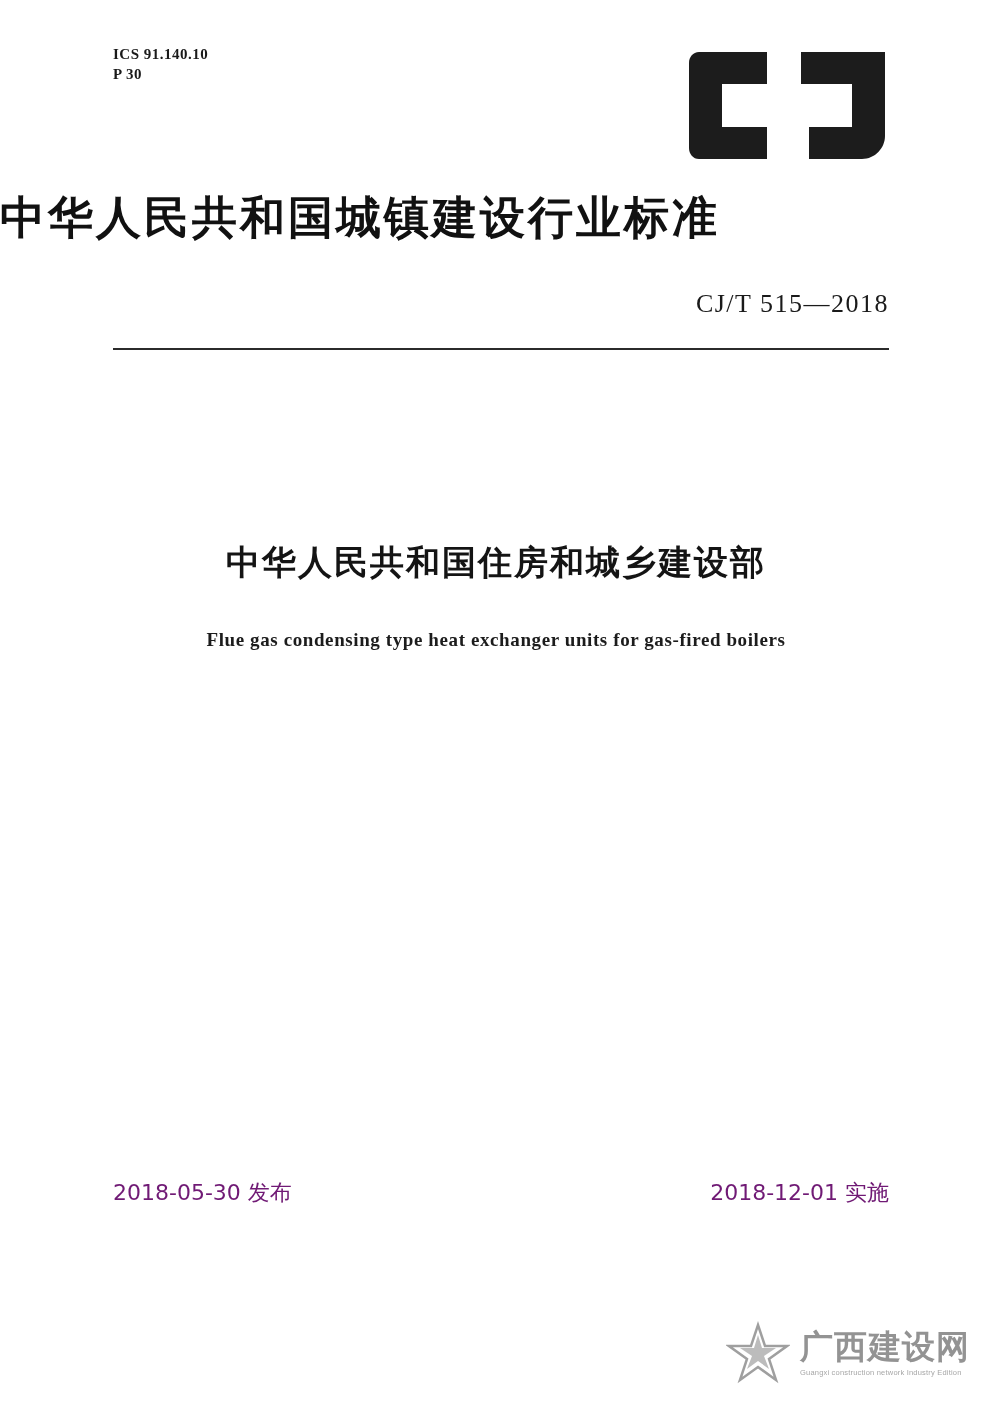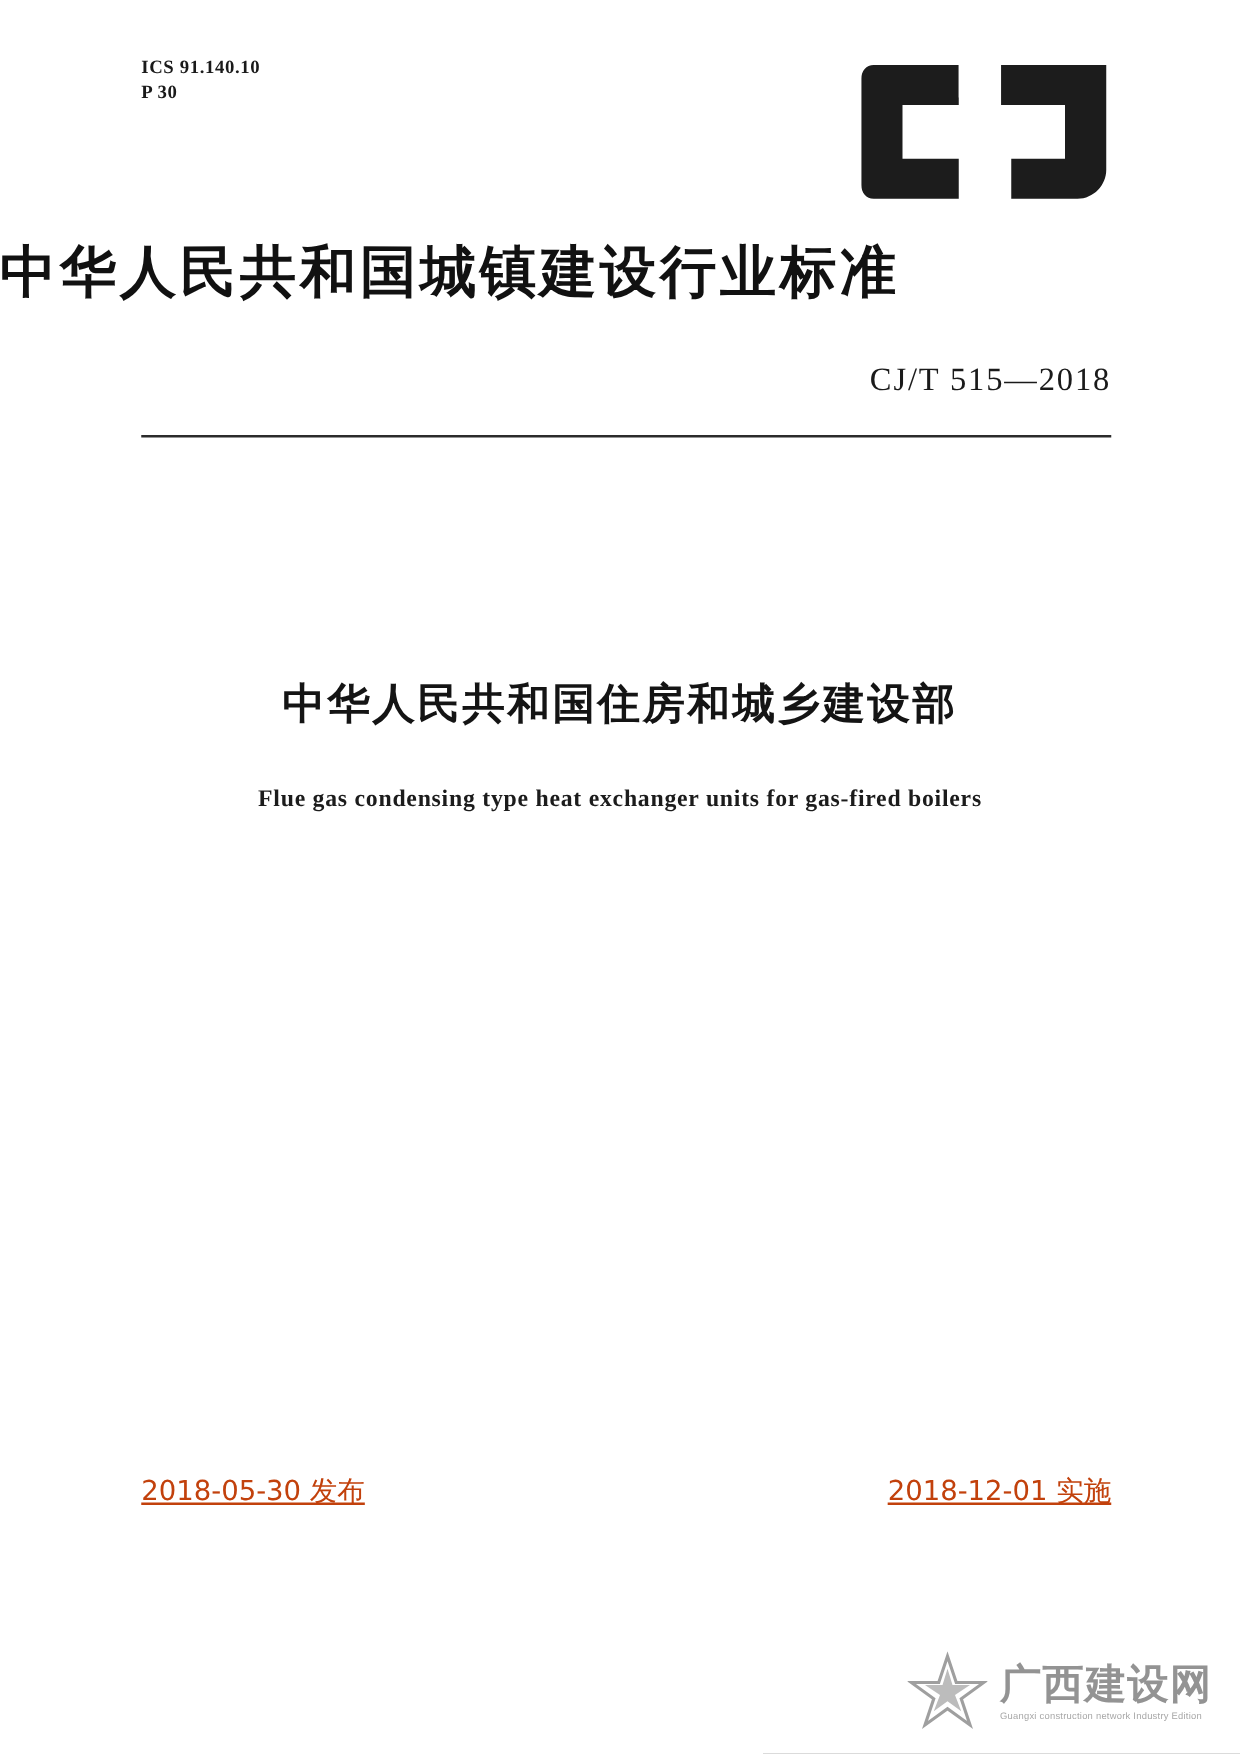--- a/index.html
+++ b/index.html
@@ -100,22 +100,21 @@
   .date-row {
     position: absolute;
     left: 113px;
     right: 103px;
     top: 1178px;
     display: flex;
     justify-content: space-between;
     align-items: baseline;
     font-family: "DejaVu Sans", sans-serif;
     font-size: 22px;
-    color: #c2410c;
-    text-decoration: underline;
+    color: #701a75;
   }
   .date-row span { white-space: nowrap; }
   
   .publisher {
     position: absolute;
     left: 0;
     right: 0;
     top: 1258px;
     text-align: center;
     font-family: "DejaVu Sans", sans-serif;

